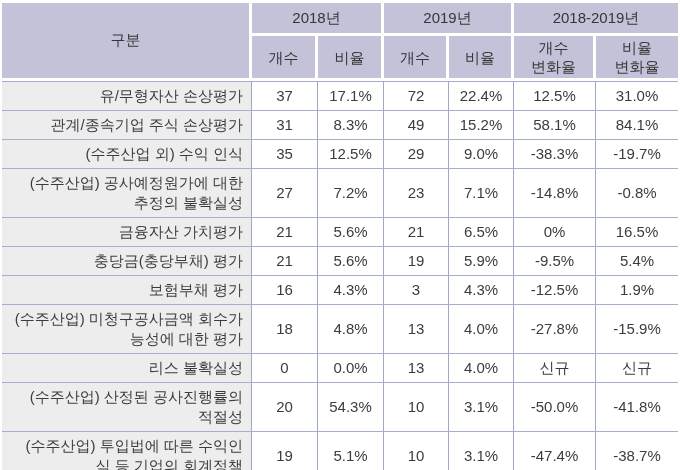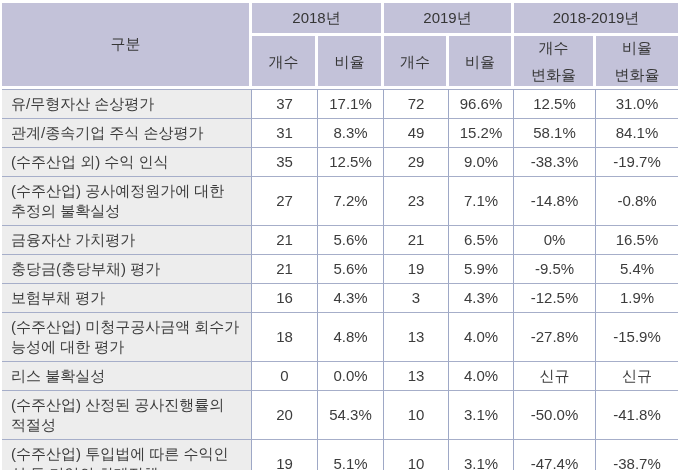--- a/index.html
+++ b/index.html
@@ -29,35 +29,35 @@
     font-size: 15px;
     color: #363636;
     text-align: center;
     vertical-align: middle;
     padding: 2px 14px;
   }
   th.gap-r { border-right: 3px solid #ffffff; }
   th.gap-b { border-bottom: 3px solid #ffffff; }
   tr.year-row th { height: 33px; }
   tr.sub-row th { height: 43px; line-height: 19px; }
-  th .l2 { display: block; margin-top: 8px; }
+  th .l2 { display: block; }
   
   td {
     font-size: 15px;
     text-align: center;
     vertical-align: middle;
     background: #ffffff;
     border-top: 1px solid #a6aec9;
     padding: 4px 4px;
     line-height: 20px;
     height: 29px;
   }
   td.vline { border-right: 1px solid #9ea8c6; }
   td.cat {
-    text-align: left;
+    text-align: right;
     background: #ededed;
     padding-left: 9px;
     padding-right: 8px;
   }
   tr.last td { border-bottom: 2px solid #5a5a5e; }
 </style>
 </head>
 <body>
 
 <div class="page">
@@ -86,21 +86,21 @@
         <th class="gap-r gap-b"><span class="l1">개수</span><span class="l2">변화율</span></th>
         <th class="gap-b"><span class="l1">비율</span><span class="l2">변화율</span></th>
       </tr>
     </thead>
     <tbody>
       <tr>
         <td class="cat vline">유/무형자산 손상평가</td>
         <td class="vline">37</td>
         <td class="vline">17.1%</td>
         <td class="vline">72</td>
-        <td class="vline">96.6%</td>
+        <td class="vline">22.4%</td>
         <td class="vline">12.5%</td>
         <td>31.0%</td>
       </tr>
       <tr>
         <td class="cat vline">관계/종속기업 주식 손상평가</td>
         <td class="vline">31</td>
         <td class="vline">8.3%</td>
         <td class="vline">49</td>
         <td class="vline">15.2%</td>
         <td class="vline">58.1%</td>

